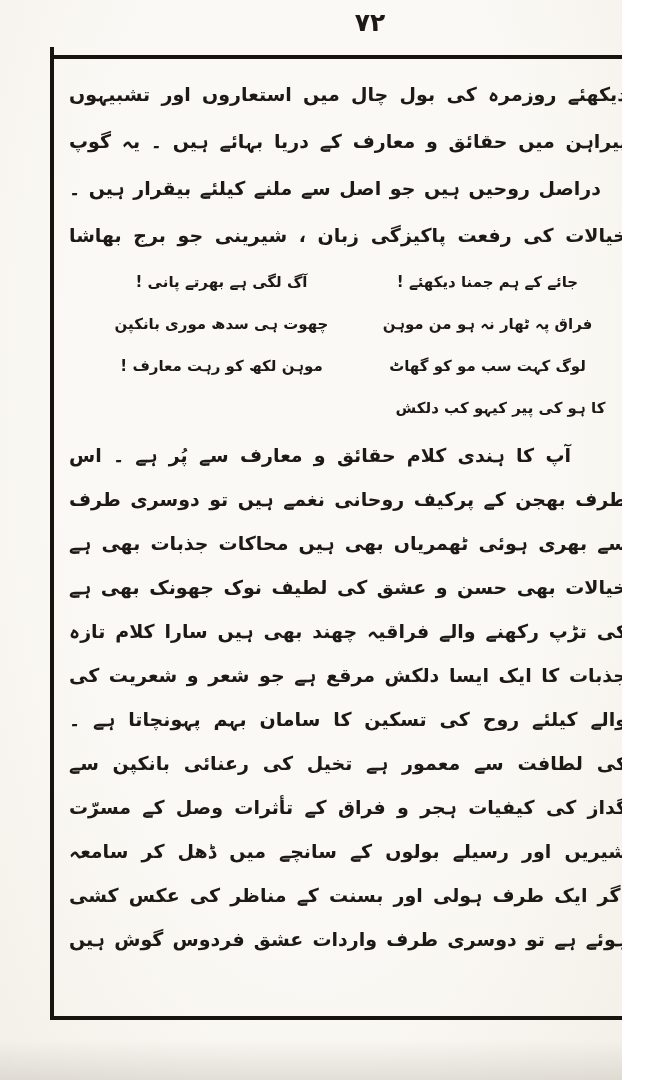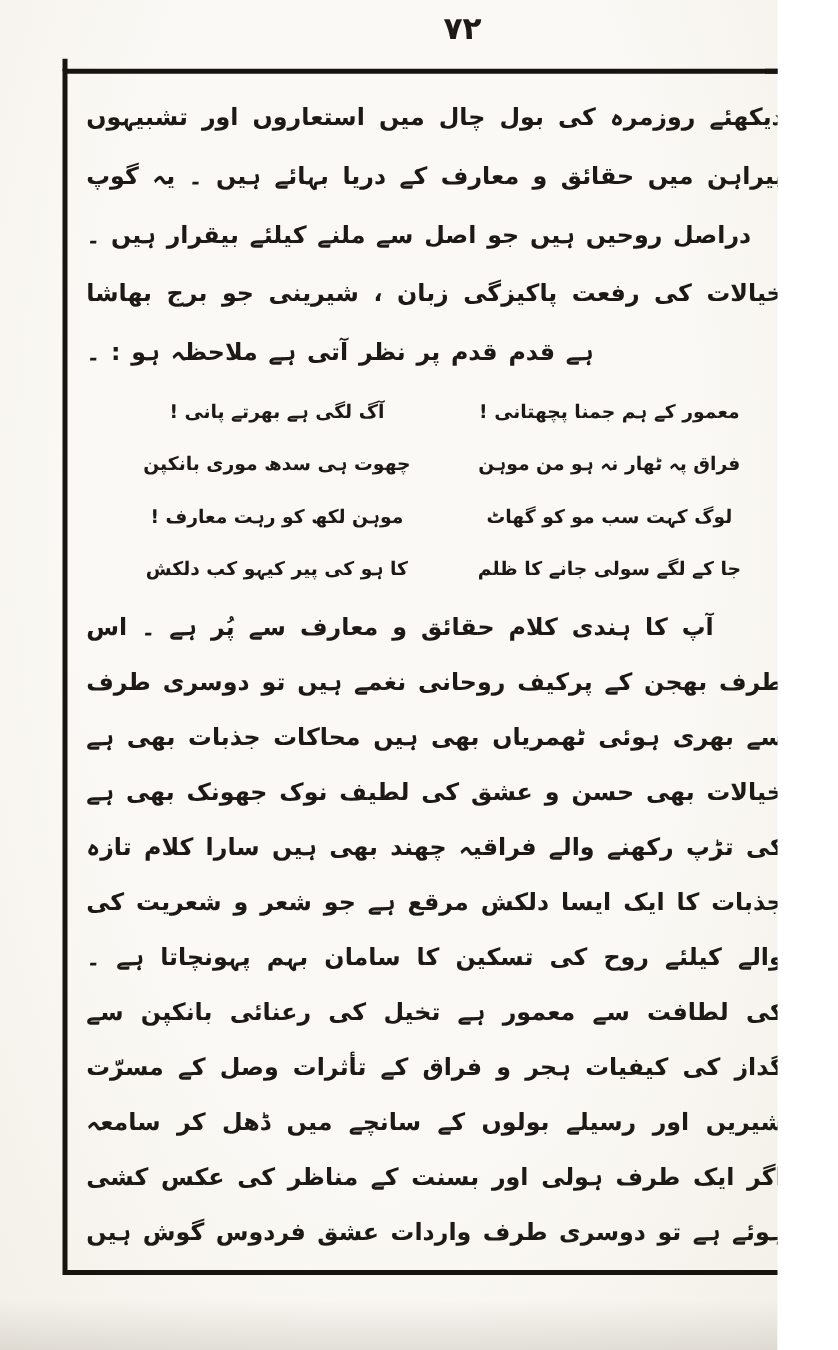--- a/index.html
+++ b/index.html
@@ -77,38 +77,36 @@
   <div class="frame">
 
     <div class="p1">
       <div class="ln">دیکھئے روزمرہ کی بول چال میں استعاروں اور تشبیہوں کے</div>
       <div class="ln">پیراہن میں حقائق و معارف کے دریا بہائے ہیں ۔ یہ گوپ اور گوپیاں</div>
       <div class="ln short">دراصل روحیں ہیں جو اصل سے ملنے کیلئے بیقرار ہیں ۔</div>
     </div>
 
     <div class="p2">
       <div class="ln">خیالات کی رفعت پاکیزگی زبان ، شیرینی جو برج بھاشا کی خصوصیت</div>
-      <div class="ln short">ہے قدم قدم پر نظر آتی ہے ملاحظہ ہو : ۔</div>
     </div>
 
     <div class="verse">
       <div class="verse-row">
-        <div class="hemistich">معمور کے ہم جمنا پچھتانی !</div>
+        <div class="hemistich">جائے کے ہم جمنا دیکھئے !</div>
         <div class="hemistich left-col">آگ لگی ہے بھرتے پانی !</div>
       </div>
       <div class="verse-row">
         <div class="hemistich">فراق پہ ٹھار نہ ہو من موہن</div>
         <div class="hemistich left-col">چھوت ہی سدھ موری بانکپن</div>
       </div>
       <div class="verse-row">
         <div class="hemistich">لوگ کہت سب مو کو گھاٹ</div>
         <div class="hemistich left-col">موہن لکھ کو رہت معارف !</div>
       </div>
       <div class="verse-row">
-        <div class="hemistich">جا کے لگے سولی جانے کا ظلم</div>
         <div class="hemistich left-col">کا ہو کی پیر کیہو کب دلکش</div>
       </div>
     </div>
 
     <div class="p3">
       <div class="ln indent">آپ کا ہندی کلام حقائق و معارف سے پُر ہے ۔ اس میں ایک</div>
       <div class="ln">طرف بھجن کے پرکیف روحانی نغمے ہیں تو دوسری طرف رنگین خیالات</div>
       <div class="ln">سے بھری ہوئی ٹھمریاں بھی ہیں محاکات جذبات بھی ہے اور محاکات</div>
       <div class="ln">خیالات بھی حسن و عشق کی لطیف نوک جھونک بھی ہے ، سوز و گداز</div>
       <div class="ln">کی تڑپ رکھنے والے فراقیہ چھند بھی ہیں سارا کلام تازہ بتازہ نو بہ نو</div>

